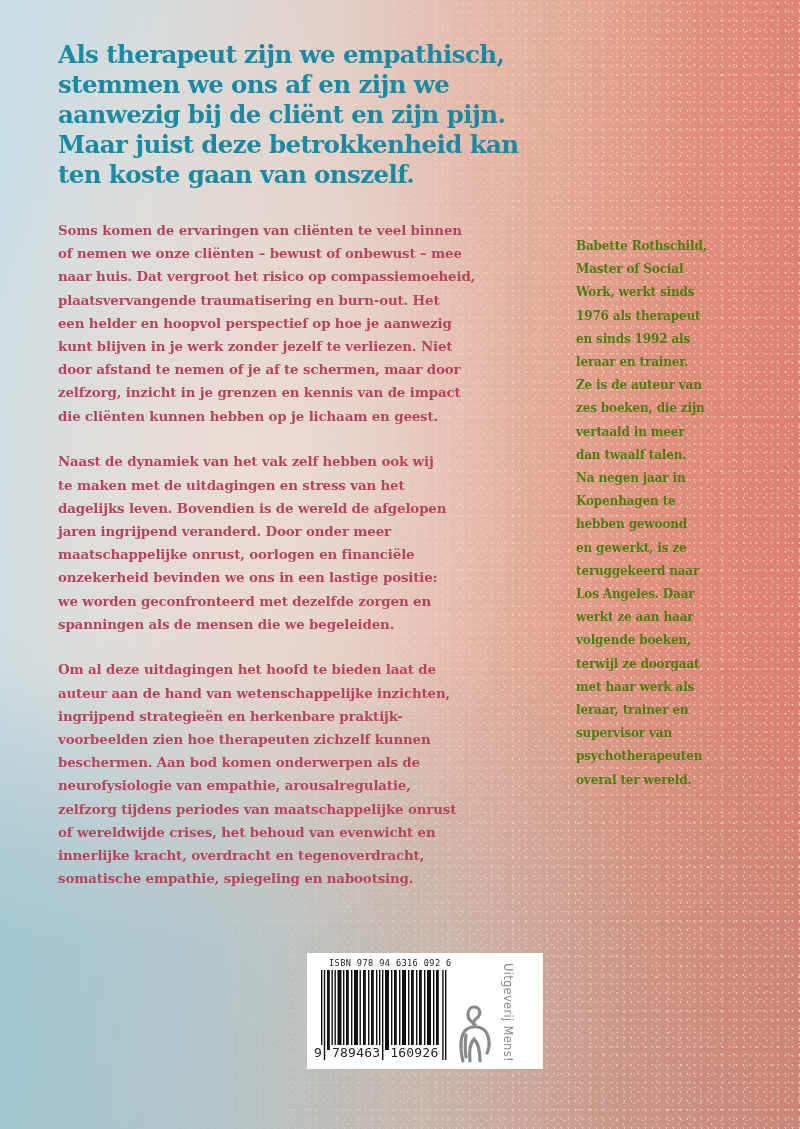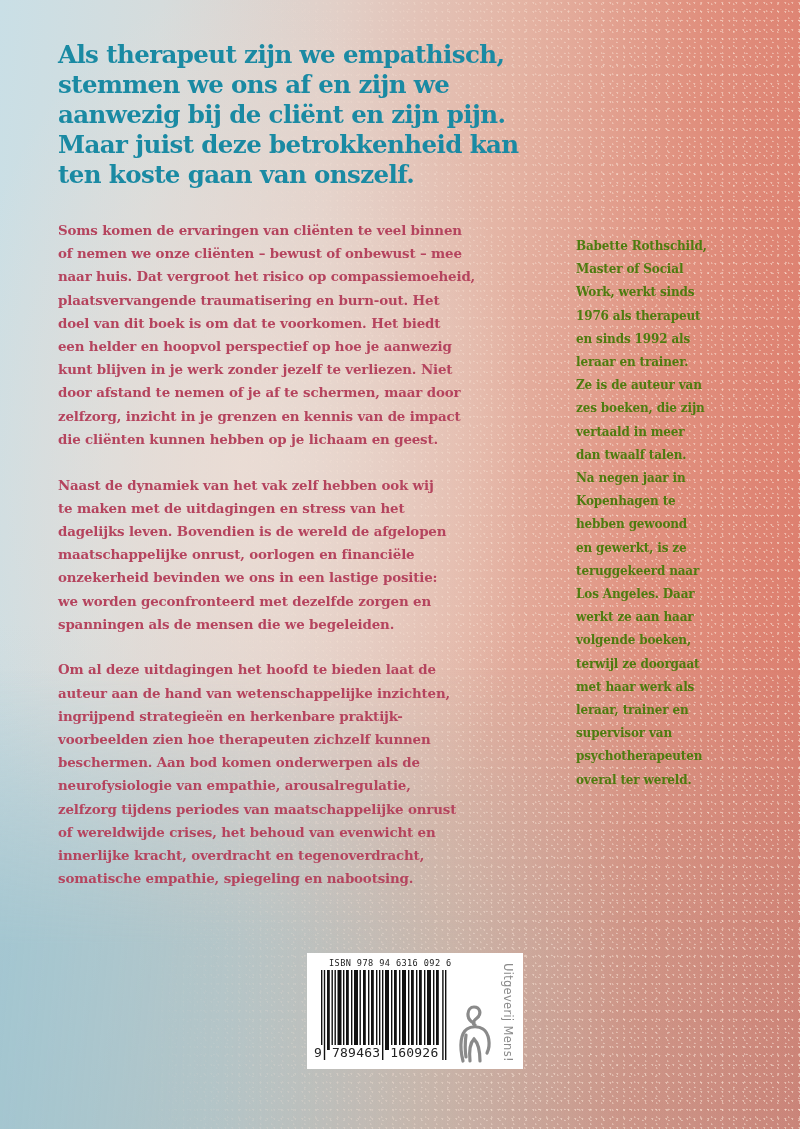--- a/index.html
+++ b/index.html
@@ -82,21 +82,21 @@
       font-size: 12px;
       line-height: 23.2px;
       letter-spacing: -0.15px;
       color: #4d7c0f;
     }
     .bio .line { display: block; white-space: nowrap; }
     .barcode-box {
       position: absolute;
       left: 307px;
       top: 953px;
-      width: 216px;
+      width: 236px;
       height: 116px;
       background: #ffffff;
     }
     .isbn-text {
       position: absolute;
       left: 22px;
       top: 5px;
       font-family: "DejaVu Sans Mono", monospace;
       font-size: 8.6px;
       letter-spacing: 0.4px;
@@ -164,31 +164,31 @@
     <span style="display:block">Maar juist deze betrokkenheid kan</span>
     <span style="display:block">ten koste gaan van onszelf.</span>
   </h1>
 
   <div class="body-col">
     <p>
       <span class="line">Soms komen de ervaringen van cliënten te veel binnen</span>
       <span class="line">of nemen we onze cliënten – bewust of onbewust – mee</span>
       <span class="line">naar huis. Dat vergroot het risico op compassiemoeheid,</span>
       <span class="line">plaatsvervangende traumatisering en burn-out. Het</span>
-      <span class="line">doel van dit boek is om dat te voorkomen. Het biedt</span>
       <span class="line">een helder en hoopvol perspectief op hoe je aanwezig</span>
       <span class="line">kunt blijven in je werk zonder jezelf te verliezen. Niet</span>
       <span class="line">door afstand te nemen of je af te schermen, maar door</span>
       <span class="line">zelfzorg, inzicht in je grenzen en kennis van de impact</span>
       <span class="line">die cliënten kunnen hebben op je lichaam en geest.</span>
     </p>
     <p>
       <span class="line">Naast de dynamiek van het vak zelf hebben ook wij</span>
       <span class="line">te maken met de uitdagingen en stress van het</span>
       <span class="line">dagelijks leven. Bovendien is de wereld de afgelopen</span>
+      <span class="line">jaren ingrijpend veranderd. Door onder meer</span>
       <span class="line">maatschappelijke onrust, oorlogen en financiële</span>
       <span class="line">onzekerheid bevinden we ons in een lastige positie:</span>
       <span class="line">we worden geconfronteerd met dezelfde zorgen en</span>
       <span class="line">spanningen als de mensen die we begeleiden.</span>
     </p>
     <p>
       <span class="line">Om al deze uitdagingen het hoofd te bieden laat de</span>
       <span class="line">auteur aan de hand van wetenschappelijke inzichten,</span>
       <span class="line">ingrijpend strategieën en herkenbare praktijk-</span>
       <span class="line">voorbeelden zien hoe therapeuten zichzelf kunnen</span>

